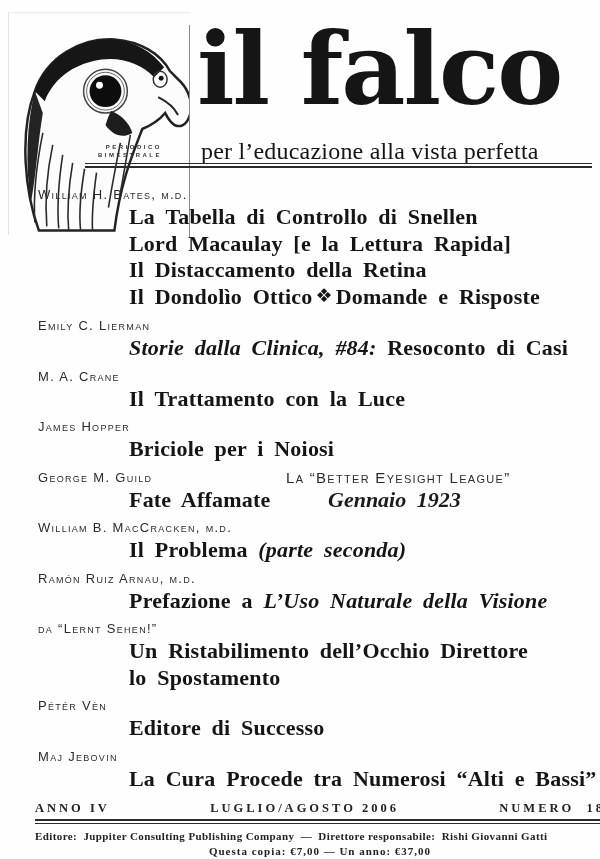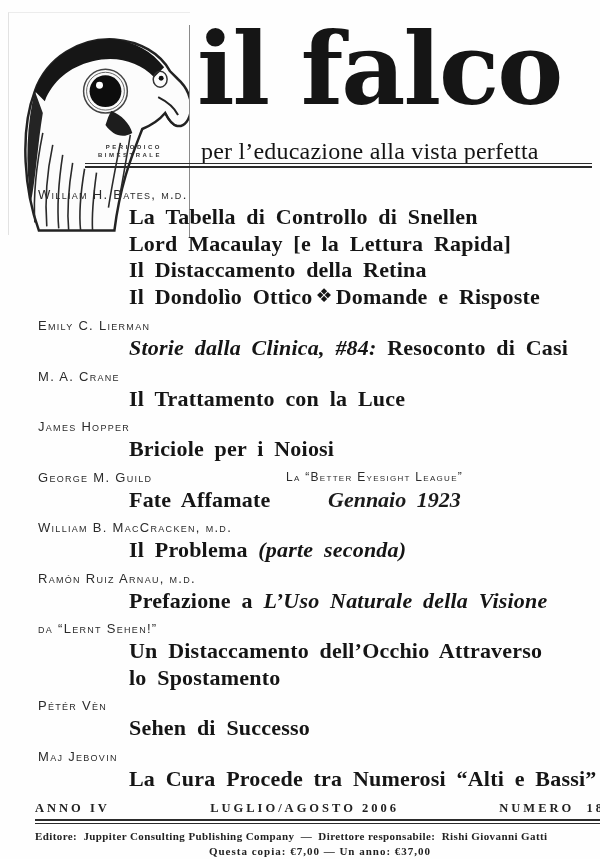--- a/index.html
+++ b/index.html
@@ -49,21 +49,21 @@
   .t-line{
     font-size:22px;line-height:26.5px;font-weight:bold;color:#151515;
     word-spacing:5px;letter-spacing:0.2px;white-space:nowrap;margin-left:44px;
   }
   .t-line.right{text-align:left;white-space:normal;font-family:Liberation Serif, serif;}
   .seg-i{font-style:italic;}
   .seg-orn{font-weight:normal;font-size:19px;position:relative;top:-2px;padding:0 3px;}
   .sec-right{position:absolute;left:248px;top:0;}
   .sec-right .r-label{
     font-family:"Liberation Sans", sans-serif;font-variant:small-caps;
-    font-size:12px;line-height:15px;letter-spacing:1.3px;color:#2b2b2b;margin-bottom:2px;
+    font-size:15px;line-height:15px;letter-spacing:1.3px;color:#2b2b2b;margin-bottom:2px;
     white-space:pre;
   }
   .sec-right .r-title{
     font-size:22px;line-height:26.5px;font-weight:bold;font-style:italic;
     margin-left:42px;word-spacing:5px;white-space:pre;
   }
 
   
   .footer{position:absolute;left:35px;right:35px;top:801px;}
   .issue-row{
@@ -204,28 +204,28 @@
       </div>
       <div class="sec">
         <div class="sec-author">Ramón Ruiz Arnau, m.d.</div>
         <div class="sec-titles">
           <div class="t-line"><span>Prefazione a </span><span class="seg-i">L’Uso Naturale della Visione</span></div>
         </div>
       </div>
       <div class="sec">
         <div class="sec-author">da “Lernt Sehen!”</div>
         <div class="sec-titles">
-          <div class="t-line"><span>Un Distaccamento dell’Occhio Attraverso</span></div>
+          <div class="t-line"><span>Un Ristabilimento dell’Occhio Direttore</span></div>
           <div class="t-line right"><span>lo Spostamento</span></div>
         </div>
       </div>
       <div class="sec">
         <div class="sec-author">Pétér Vèn</div>
         <div class="sec-titles">
-          <div class="t-line"><span>Sehen di Successo</span></div>
+          <div class="t-line"><span>Editore di Successo</span></div>
         </div>
       </div>
       <div class="sec">
         <div class="sec-author">Maj Jebovin</div>
         <div class="sec-titles">
           <div class="t-line"><span>La Cura Procede tra Numerosi “Alti e Bassi”</span></div>
         </div>
       </div>
     </div>
 

